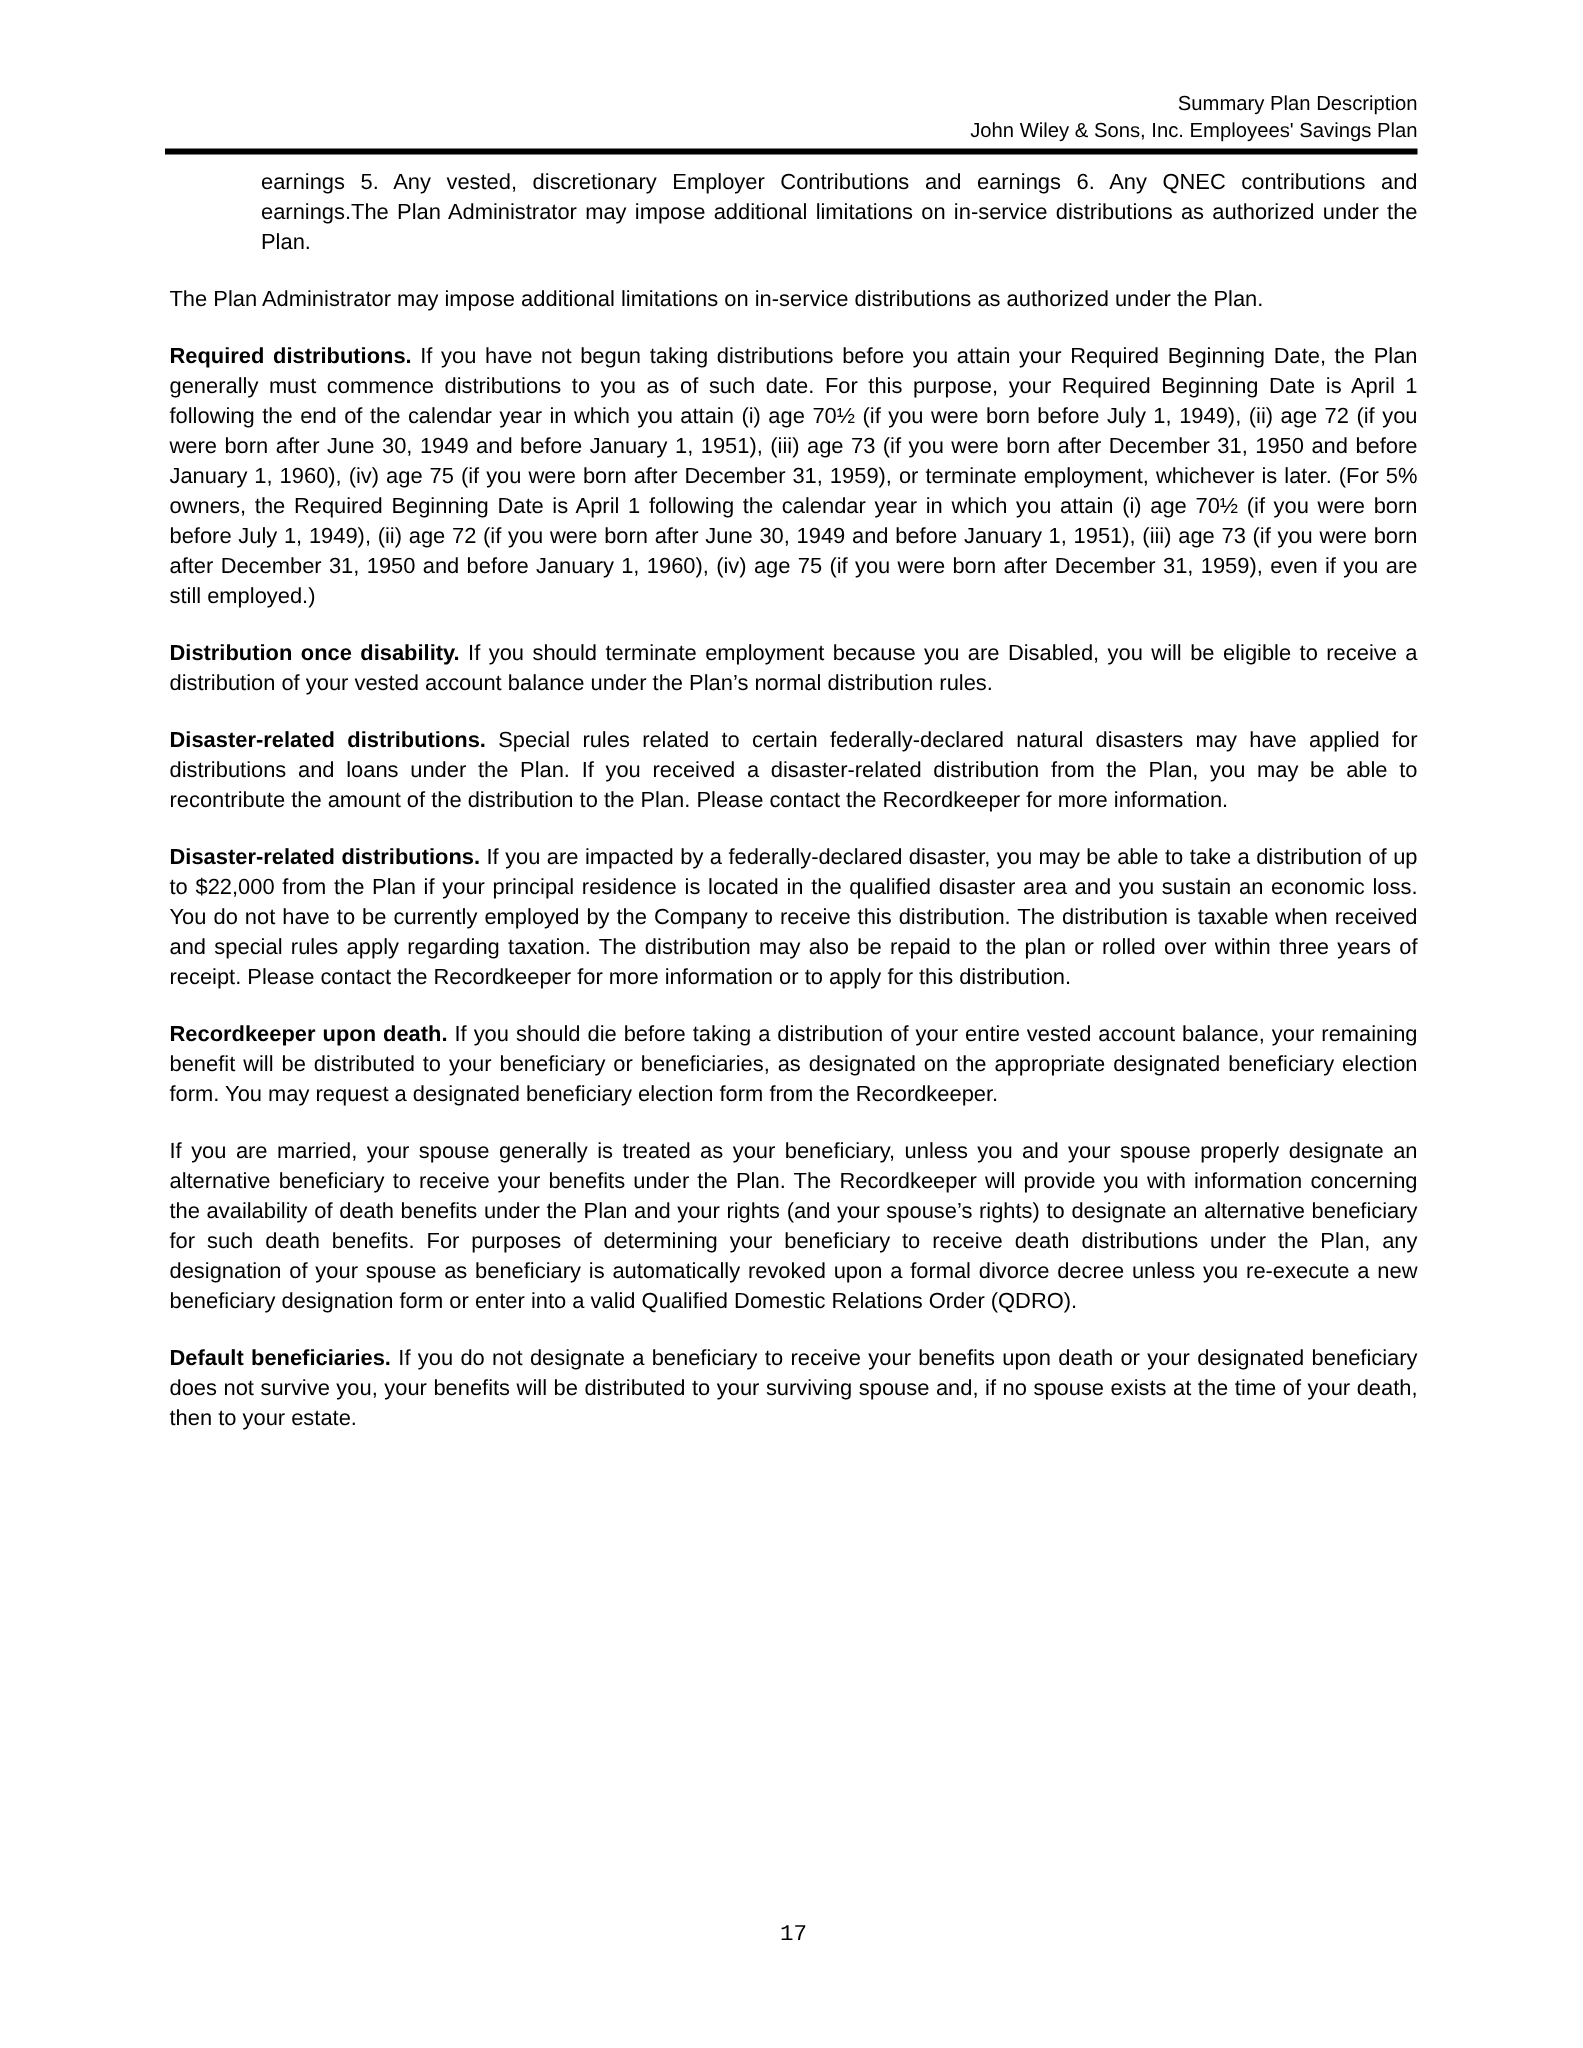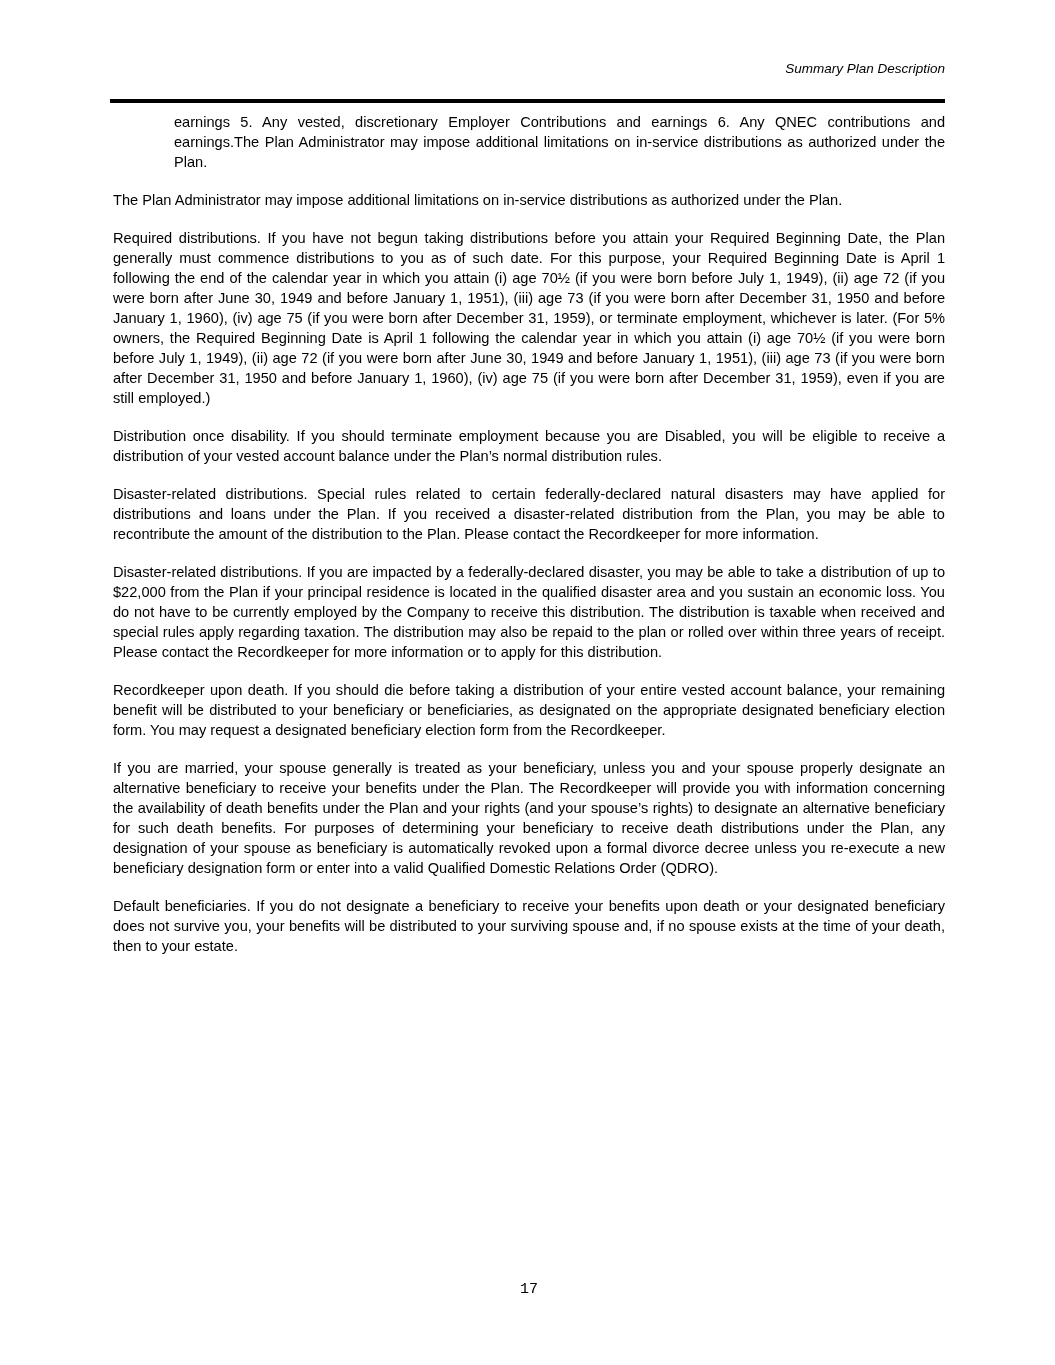--- a/index.html
+++ b/index.html
@@ -22,21 +22,20 @@
   }
   .header {
     position: absolute;
     top: 60px;
     left: 110px;
     width: 835px;
     text-align: right;
     font-size: 13.5px;
     line-height: 18px;
     white-space: nowrap;
-    font-style: italic;
   }
   .header-rule {
     position: absolute;
     top: 99px;
     left: 110px;
     width: 835px;
     height: 4px;
     background: #000000;
   }
   .doc {
@@ -50,40 +49,41 @@
   }
   .para {
     margin: 0 0 18px 0;
   }
   .para.indent {
     padding-left: 61px;
   }
   .para.gap {
   }
   .para b {
-    font-weight: normal;
+    font-weight: bold;
   }
   .footer {
     position: absolute;
     top: 1281px;
     left: 113px;
     width: 832px;
     text-align: center;
     font-family: Liberation Mono, monospace;
     font-size: 15px;
     line-height: 18px;
   }
 </style>
 </head>
 <body>
 
 <div class="page">
 
   <div class="header">
     <div>Summary Plan Description</div>
+    <div>John Wiley &amp; Sons, Inc. Employees' Savings Plan</div>
   </div>
 
   <div class="header-rule"></div>
 
   <div class="doc" id="doc">
       <p class="para indent gap">earnings 5. Any vested, discretionary Employer Contributions and earnings 6. Any QNEC contributions and earnings.The Plan Administrator may impose additional limitations on in-service distributions as authorized under the Plan.</p>
       <p class="para">The Plan Administrator may impose additional limitations on in-service distributions as authorized under the Plan.</p>
       <p class="para"><b>Required distributions. </b>If you have not begun taking distributions before you attain your Required Beginning Date, the Plan generally must commence distributions to you as of such date. For this purpose, your Required Beginning Date is April 1 following the end of the calendar year in which you attain (i) age 70½ (if you were born before July 1, 1949), (ii) age 72 (if you were born after June 30, 1949 and before January 1, 1951), (iii) age 73 (if you were born after December 31, 1950 and before January 1, 1960), (iv) age 75 (if you were born after December 31, 1959), or terminate employment, whichever is later. (For 5% owners, the Required Beginning Date is April 1 following the calendar year in which you attain (i) age 70½ (if you were born before July 1, 1949), (ii) age 72 (if you were born after June 30, 1949 and before January 1, 1951), (iii) age 73 (if you were born after December 31, 1950 and before January 1, 1960), (iv) age 75 (if you were born after December 31, 1959), even if you are still employed.)</p>
       <p class="para"><b>Distribution once disability. </b>If you should terminate employment because you are Disabled, you will be eligible to receive a distribution of your vested account balance under the Plan’s normal distribution rules.</p>
       <p class="para"><b>Disaster-related distributions. </b>Special rules related to certain federally-declared natural disasters may have applied for distributions and loans under the Plan. If you received a disaster-related distribution from the Plan, you may be able to recontribute the amount of the distribution to the Plan. Please contact the Recordkeeper for more information.</p>

